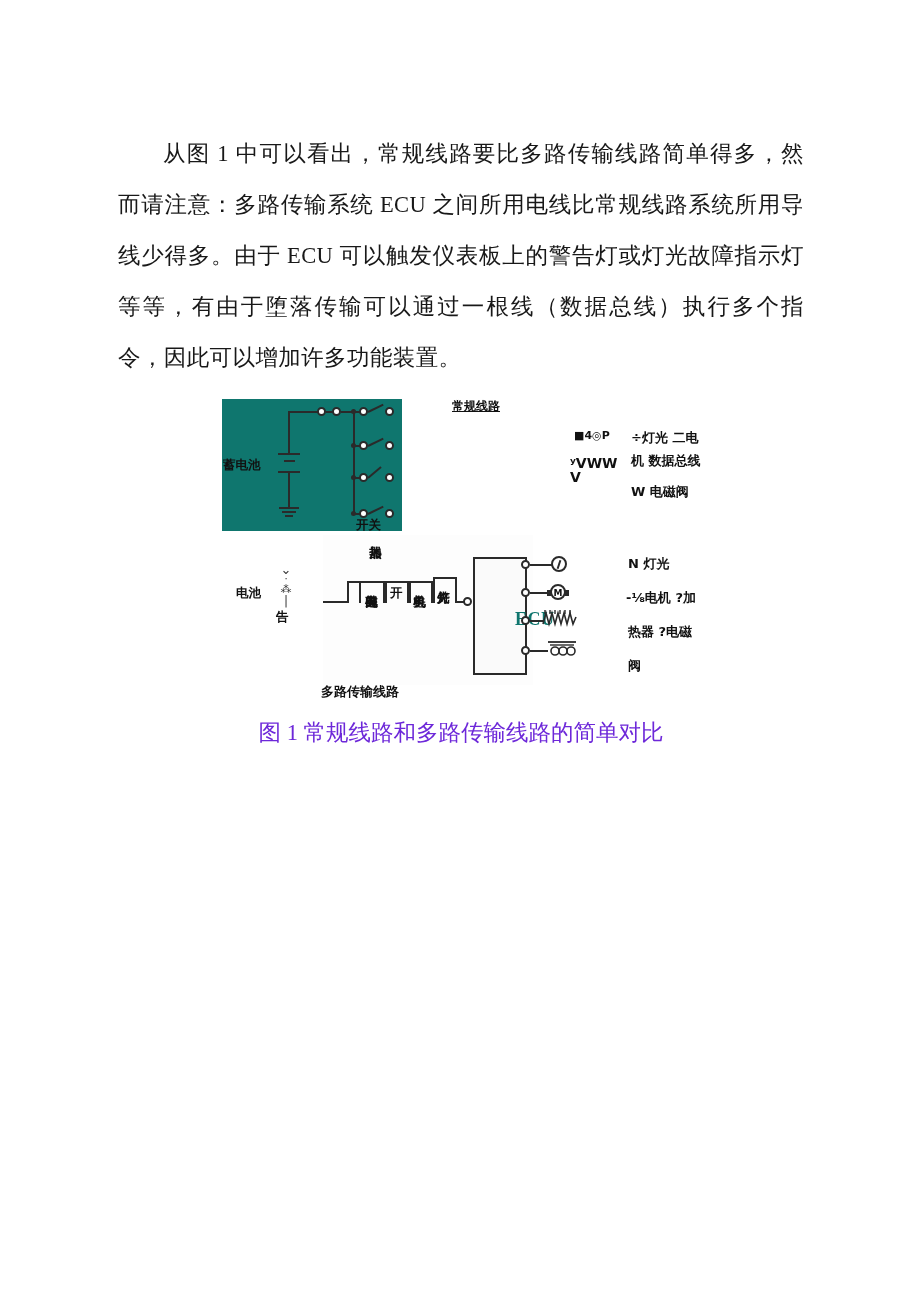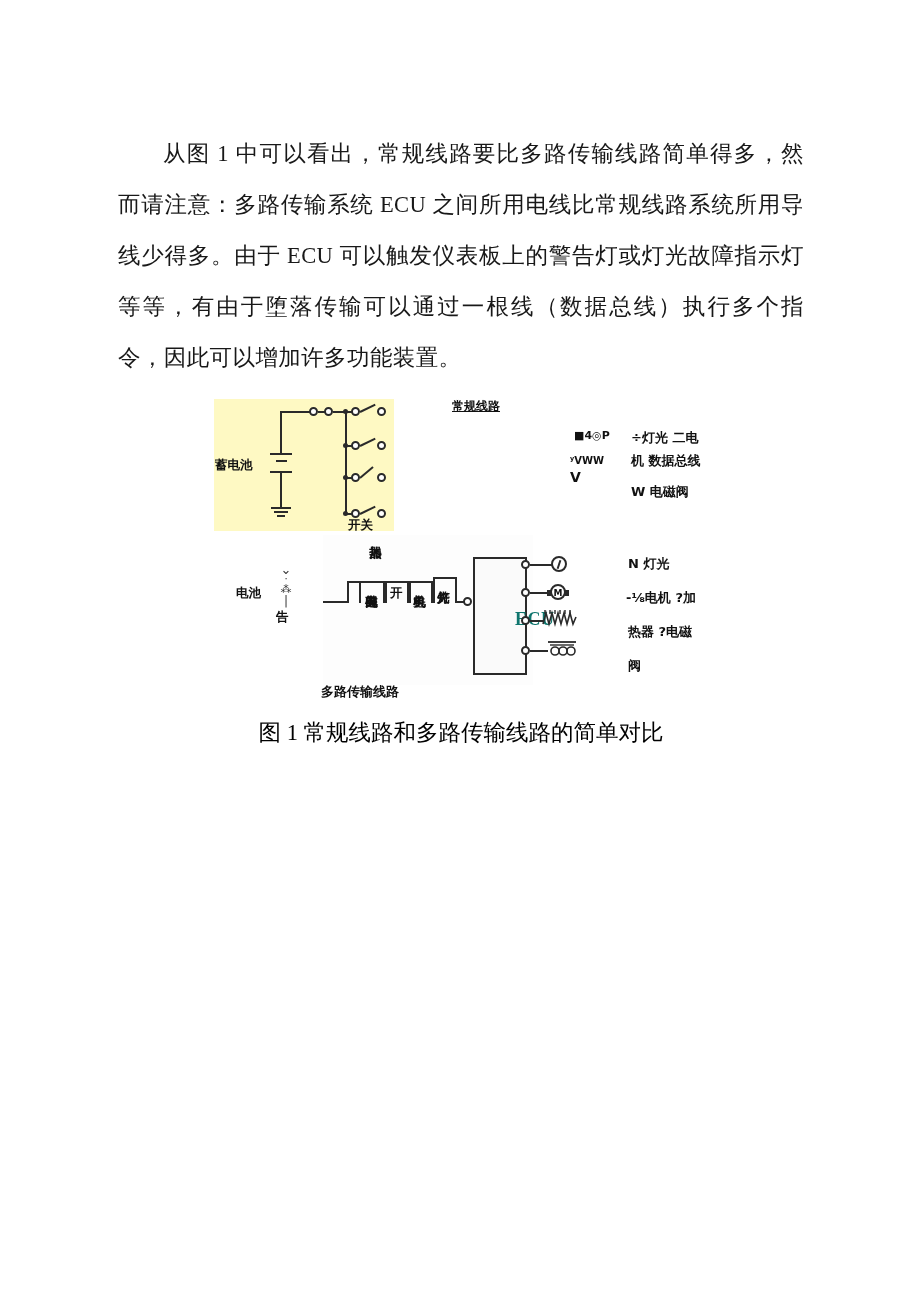--- a/index.html
+++ b/index.html
@@ -57,21 +57,21 @@
     width: 686px;
     height: 312px;
     margin-top: 12px;
   }
 
   .fig-caption {
     text-align: center;
     font-size: 22.5px;
     line-height: 40px;
     margin-top: 6px;
-    color: #000000;
+    color: #6d28d9;
   }
 
   
   .diagram-label {
     position: absolute;
     font-family: "DejaVu Sans", "Liberation Sans", sans-serif;
     font-size: 12.5px;
     font-weight: bold;
     color: #111;
     white-space: nowrap;
@@ -105,25 +105,25 @@
     height: 9px;
     border-radius: 50%;
     border: 2px solid #2a2a2a;
     background: #fff;
     box-sizing: border-box;
   }
 
   
   #conventional-diagram {
     position: absolute;
-    left: 96px;
+    left: 104px;
     top: 4px;
     width: 180px;
     height: 132px;
-    background: #fef9c3;
+    background: #0f766e;
   }
   .batt-plate {
     position: absolute;
     background: #2a2a2a;
     height: 2px;
   }
   .gnd-bar { position: absolute; background: #2a2a2a; height: 2px; }
 
   .sw-arm {
     position: absolute;
@@ -284,21 +284,21 @@
         <div class="node" style="left:129px; top:112px;"></div>
         <div class="wire h" style="left:131px; top:114px; width:8px;"></div>
         <div class="ring" style="left:137px; top:110px;"></div>
         <div class="sw-arm" style="left:146px; top:114px;"></div>
         <div class="ring" style="left:163px; top:110px;"></div>
 
         <span class="diagram-label" style="left:126px; top:118px;margin-left:8px;">开关</span>
       </div>
 
       <span class="annot small" style="left:456px; top:34px;">■4◎P</span>
-      <span class="annot" style="left:452px; top:60px; font-size:10px;">ʸVWW</span>
+      <span class="annot" style="left:452px; top:60px; font-size:14px;">ʸVWW</span>
       <span class="annot" style="left:452px; top:74px; font-size:14px;">V</span>
 
       <span class="annot" style="left:513px; top:34px;">÷灯光 二电</span>
       <span class="annot" style="left:513px; top:57px;">机 数据总线</span>
       <span class="annot" style="left:513px; top:88px;">W 电磁阀</span>
 
       <div class="mini-batt" style="left:155px; top:170px; width:26px;">
         <div style="font-size:13px; line-height:10px;">⌄</div>
         <div style="font-size:10px; line-height:10px;">‧</div>
         <div style="font-size:11px; line-height:10px;">⁂</div>

